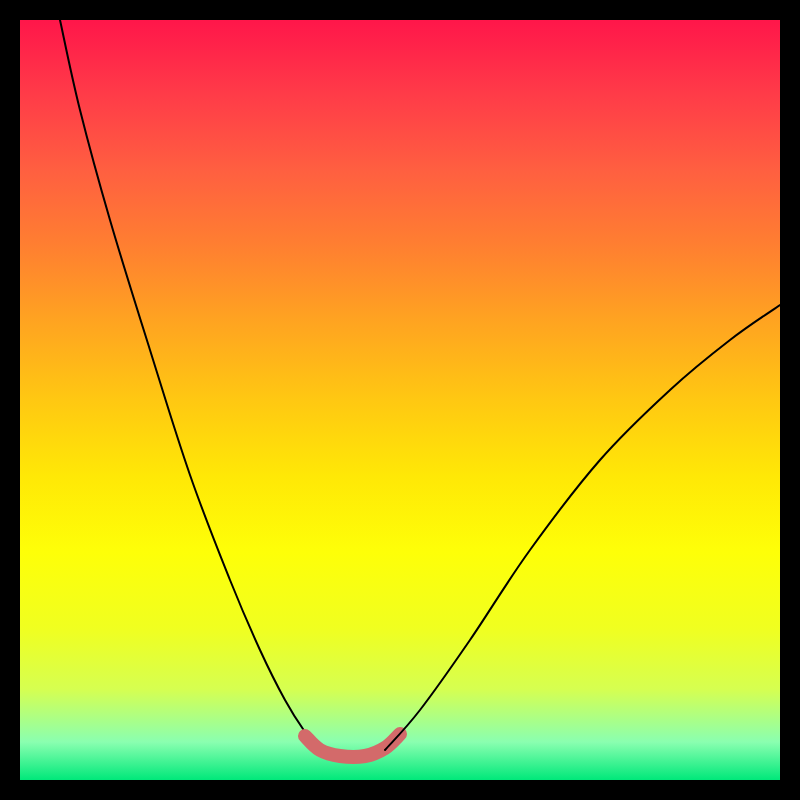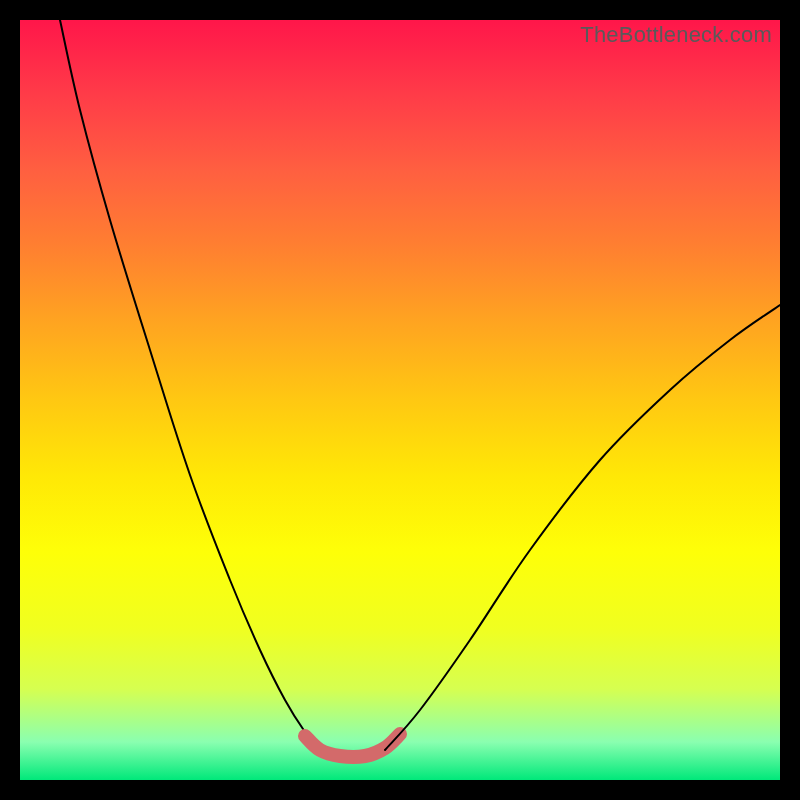--- a/index.html
+++ b/index.html
@@ -60,20 +60,19 @@
     stroke: #d36a6a;
     stroke-width: 14;
     stroke-linecap: round;
     stroke-linejoin: round;
   }
 </style>
 </head>
 <body>
 
 <div class="plot-area">
-  <div class="watermark">TheBottleneck.com</div>
 
   <svg class="curves" viewBox="0 0 760 760">
     <path id="path-left" class="line-main" d="M40,0 C43.6,16.2 51,54 60,90 C69,126 77.4,156.8 90,200 C102.6,243.2 115.6,284.1 130,330 C144.4,375.9 155.6,413.6 170,455 C184.4,496.4 197.4,528.5 210,560 C222.6,591.5 230.1,608.4 240,630 C249.9,651.6 256.9,665.24 265,680 C273.1,694.76 278.7,703 285,712 C291.3,721 297.3,726.76 300,730"></path>
     <path id="path-trough" class="trough" d="M285,716 C287.7,718.52 293.7,726.4 300,730 C306.3,733.6 311.9,734.92 320,736 C328.1,737.08 336.9,737.44 345,736 C353.1,734.56 358.7,731.96 365,728 C371.3,724.04 377.3,716.52 380,714"></path>
     <path id="path-right" class="line-main" d="M365,730 C371.3,722.8 384.7,709.8 400,690 C415.3,670.2 430.2,648.8 450,620 C469.8,591.2 486.6,562.4 510,530 C533.4,497.6 554.8,468.8 580,440 C605.2,411.2 626.6,391.6 650,370 C673.4,348.4 690.2,335.3 710,320 C729.8,304.7 751,291.3 760,285"></path>
   </svg>
 </div>
 
 </body></html>

